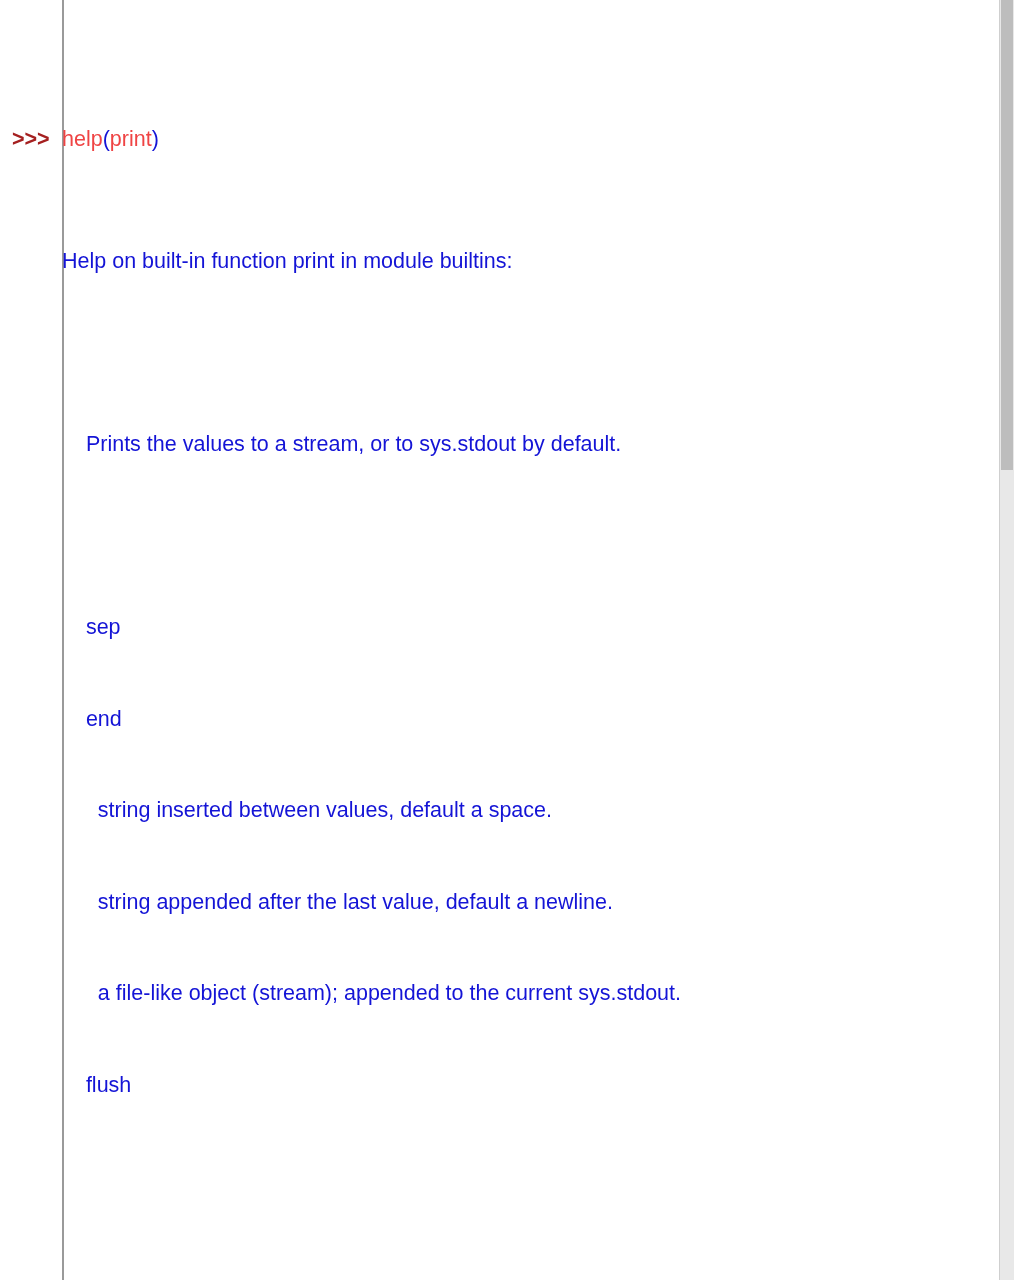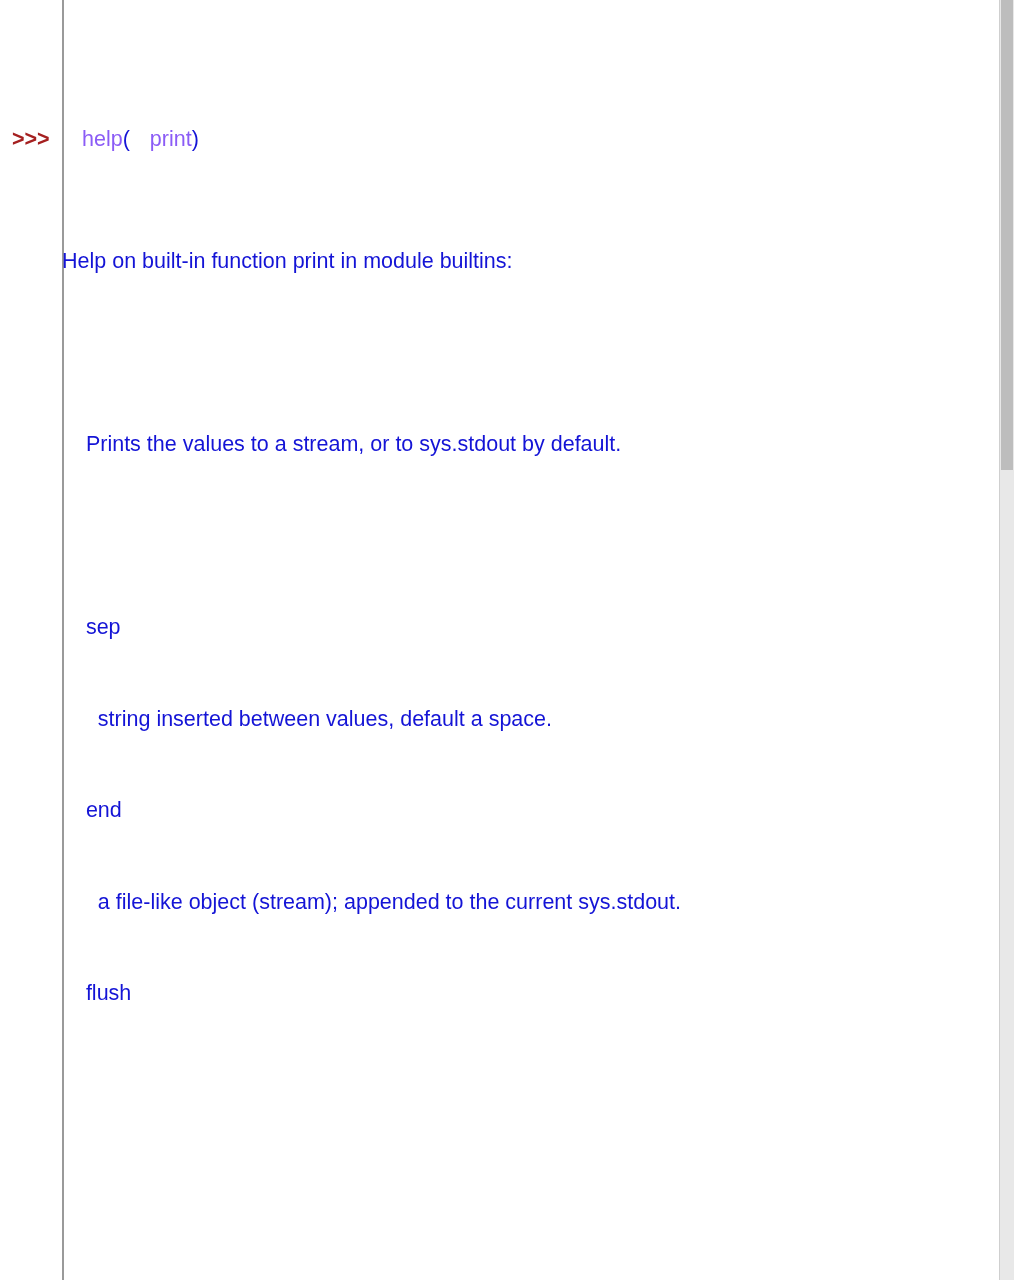--- a/index.html
+++ b/index.html
@@ -72,22 +72,21 @@
     box-sizing: border-box;
   }
   .indent {
     display: inline-block;
     width: 62px;
   }
   .txt {
     color: #1414d6;
   }
   .kw-builtin {
-    color: #8b5cf6;
-    margin-left: 20px;
+    color: #ef4444;
   }
   .blank {
     display: block;
     height: 30.5px;
   }
 </style>
 </head>
 <body>
 
 <div class="shell">
@@ -97,22 +96,23 @@
   <div class="console">
 
     
     <span class="line"><span class="prompt">&gt;&gt;&gt;</span><span class="kw-builtin">help</span><span class="txt">(</span><span class="kw-builtin">print</span><span class="txt">)</span></span>
 
     <span class="line"><span class="indent"></span><span class="txt">Help on built-in function print in module builtins:</span></span>
     <span class="blank"></span>
     <span class="line"><span class="indent"></span><span class="txt">    Prints the values to a stream, or to sys.stdout by default.</span></span>
     <span class="blank"></span>
     <span class="line"><span class="indent"></span><span class="txt">    sep</span></span>
+    <span class="line"><span class="indent"></span><span class="txt">    end</span></span>
     <span class="line"><span class="indent"></span><span class="txt">      string inserted between values, default a space.</span></span>
-    <span class="line"><span class="indent"></span><span class="txt">    end</span></span>
+    <span class="line"><span class="indent"></span><span class="txt">      string appended after the last value, default a newline.</span></span>
     <span class="line"><span class="indent"></span><span class="txt">      a file-like object (stream); appended to the current sys.stdout.</span></span>
     <span class="line"><span class="indent"></span><span class="txt">    flush</span></span>
     
     
 
     
     
 
     
     

